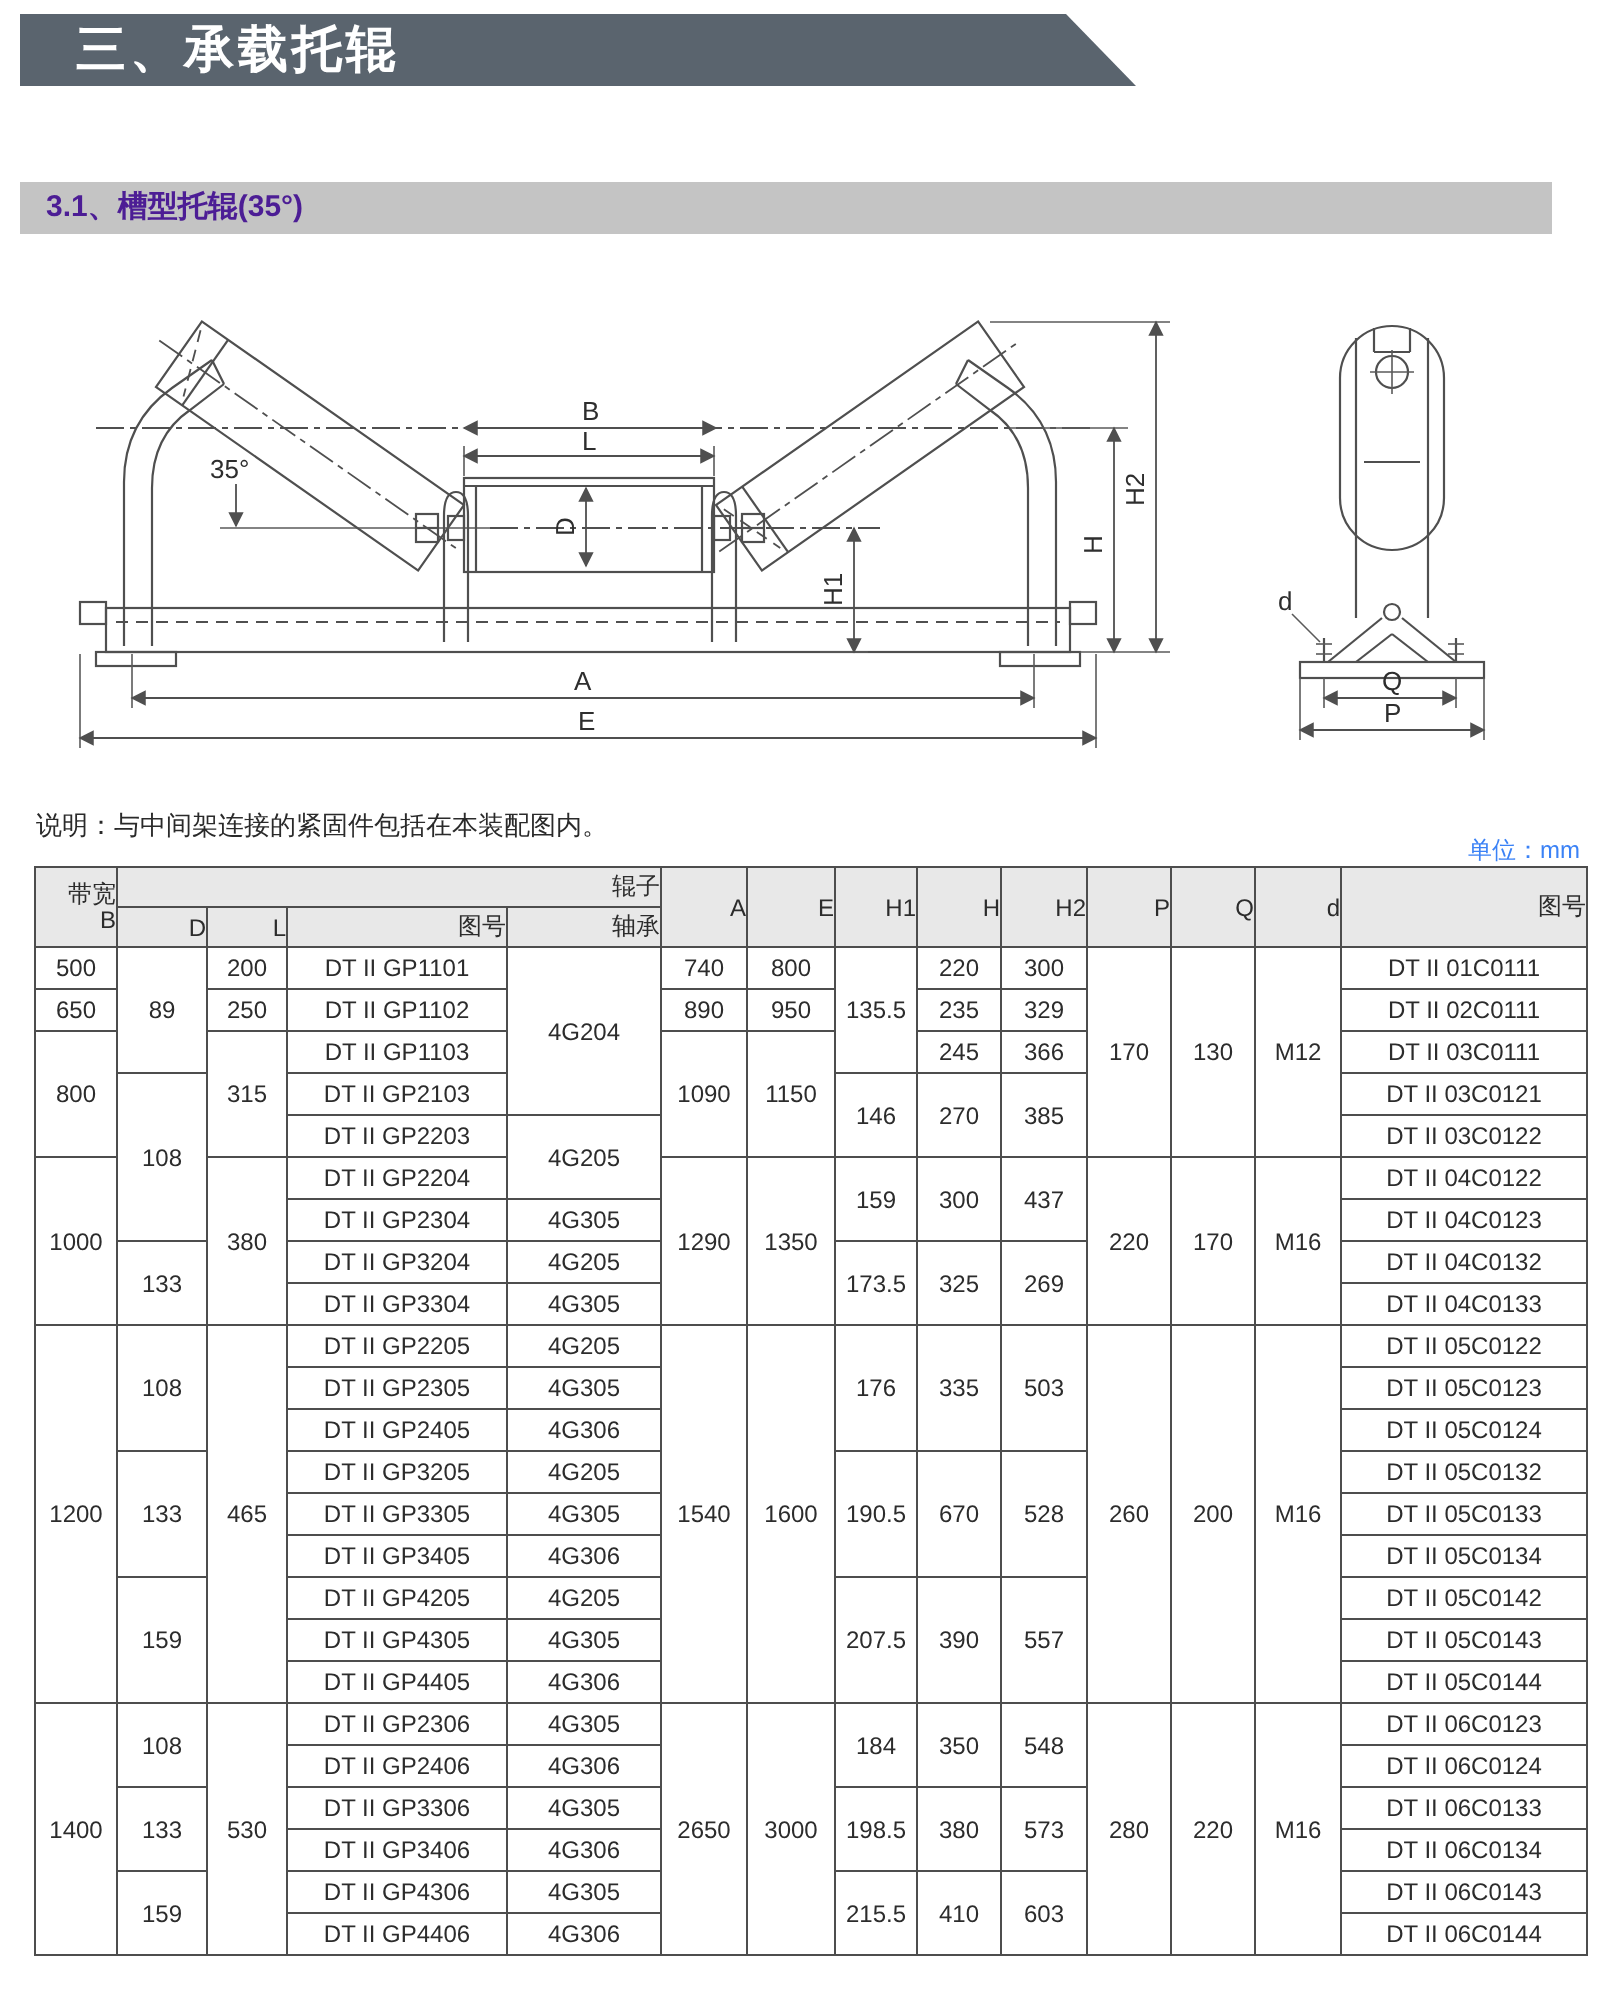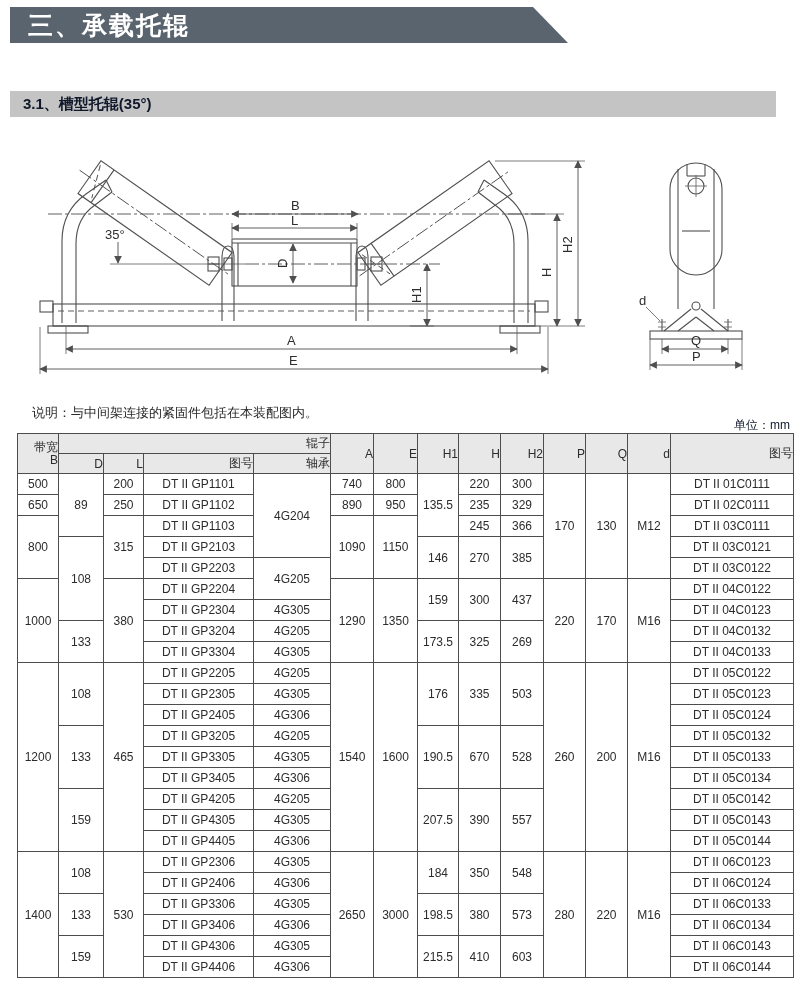--- a/index.html
+++ b/index.html
@@ -1,35 +1,35 @@
 <!DOCTYPE html>
 <html><head>
 <meta charset="utf-8">
 <style>
   html,body{margin:0;padding:0;background:#f2f2f2;}
   #page{position:relative;width:800px;height:999px;background:#ffffff;
         font-family:"Liberation Sans","DejaVu Sans",sans-serif;overflow:hidden;}
   
   #banner{position:absolute;left:10px;top:7px;width:558px;height:36px;background:#5a646e;
           clip-path:polygon(0 0,523px 0,558px 36px,0 36px);}
-  #banner .t{color:#ffffff;font-size:25px;font-weight:bold;line-height:36px;padding-left:18px;letter-spacing:2px;}
+  #banner .t{color:#ffffff;font-size:25px;font-weight:bold;line-height:36px;padding-left:28px;letter-spacing:2px;}
   
   #secbar{position:absolute;left:10px;top:91px;width:766px;height:26px;background:#c4c4c4;}
-  #secbar .t{color:#0f172a;font-size:15px;font-weight:bold;line-height:26px;padding-left:13px;}
+  #secbar .t{color:#4c1d95;font-size:15px;font-weight:bold;line-height:26px;padding-left:13px;}
   
   #draw{position:absolute;left:10px;top:131px;width:780px;height:268px;}
   .ln{stroke:#4f4f4f;fill:none;stroke-width:1.1;}
   .thin{stroke:#5a5a5a;fill:none;stroke-width:0.8;}
   .cl{stroke:#4f4f4f;fill:none;stroke-width:0.9;stroke-dasharray:14 3 3 3;}
   .dash{stroke:#4f4f4f;fill:none;stroke-width:0.9;stroke-dasharray:6 4;}
   .dim{stroke:#4f4f4f;fill:none;stroke-width:0.9;}
   text.dl{font-size:13px;fill:#2e2e2e;font-family:"Liberation Sans","DejaVu Sans",sans-serif;}
   
-  #note{position:absolute;left:32px;top:404px;font-size:13px;color:#2a2a2a;}
-  #unit{position:absolute;right:10px;top:417px;width:120px;text-align:right;font-size:12px;color:#0f172a;}
+  #note{position:absolute;left:18px;top:404px;font-size:13px;color:#2a2a2a;}
+  #unit{position:absolute;right:10px;top:417px;width:120px;text-align:right;font-size:12px;color:#3b82f6;}
   
   #spec{position:absolute;left:17px;top:433px;border-collapse:collapse;table-layout:fixed;width:776px;}
   #spec th,#spec td{border:1px solid #4d4d4d;text-align:center;vertical-align:middle;
        font-size:12px;color:#2c2c2c;padding:0;overflow:hidden;white-space:nowrap;}
   #spec th{background:#e8e8e8;font-weight:normal;height:19px;text-align:right;}
   #spec td{background:#ffffff;height:20px;}
   #spec .two span{display:block;line-height:13px;}
 </style>
 </head>
 <body>

